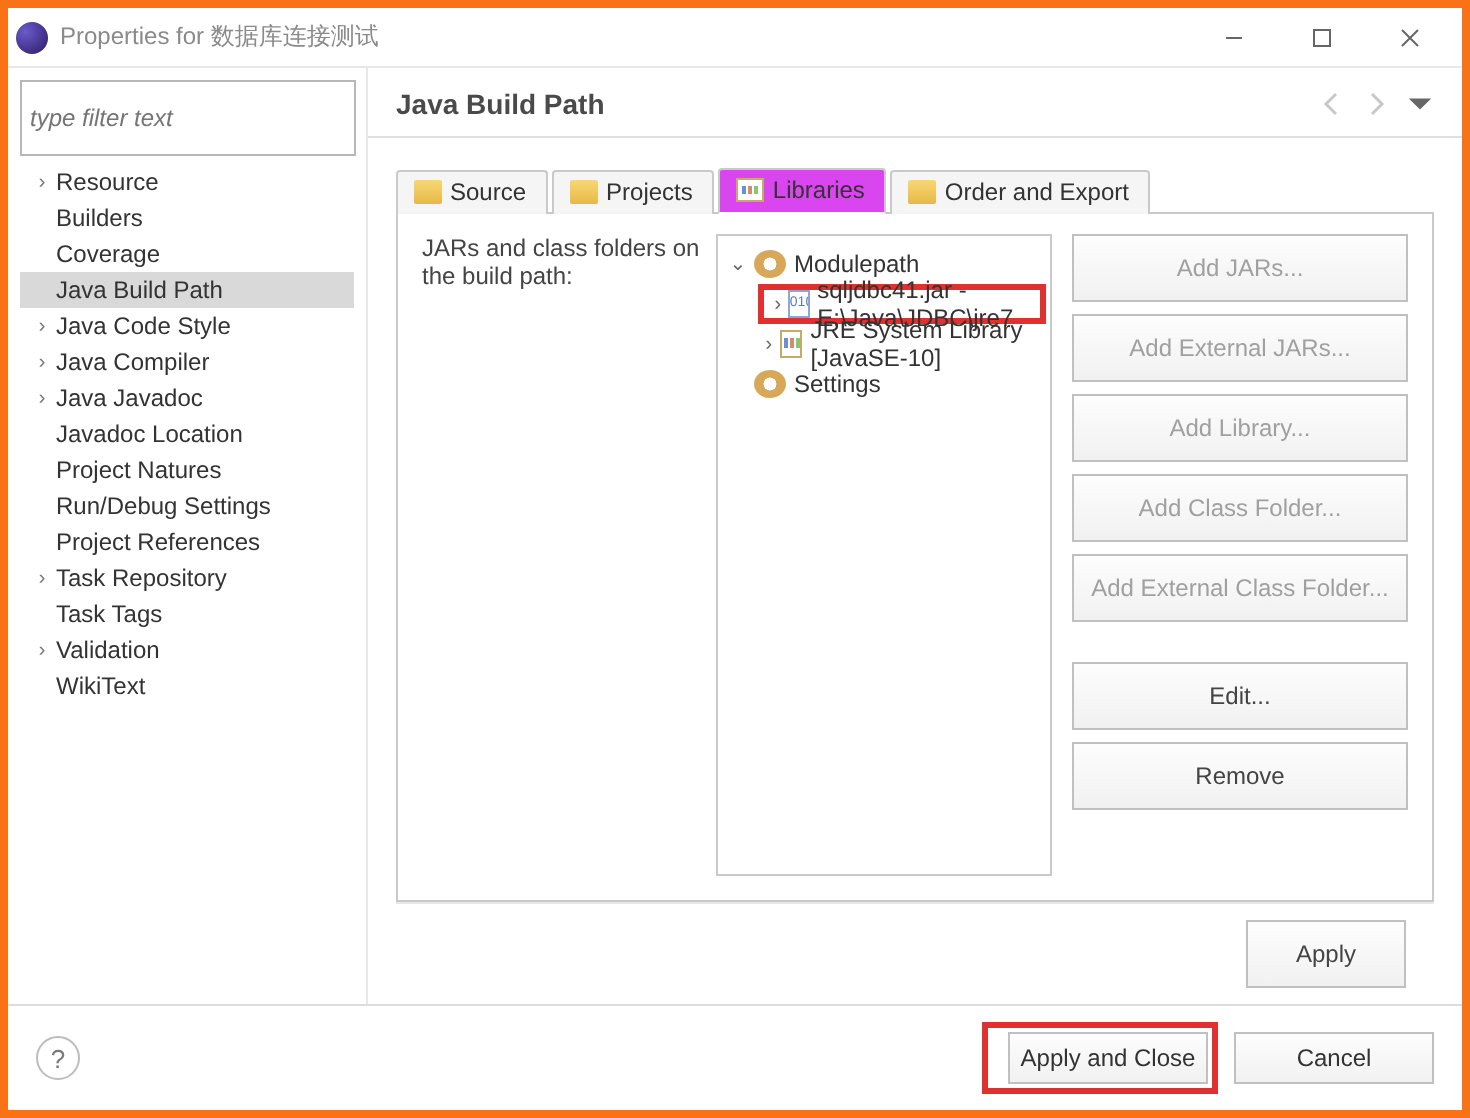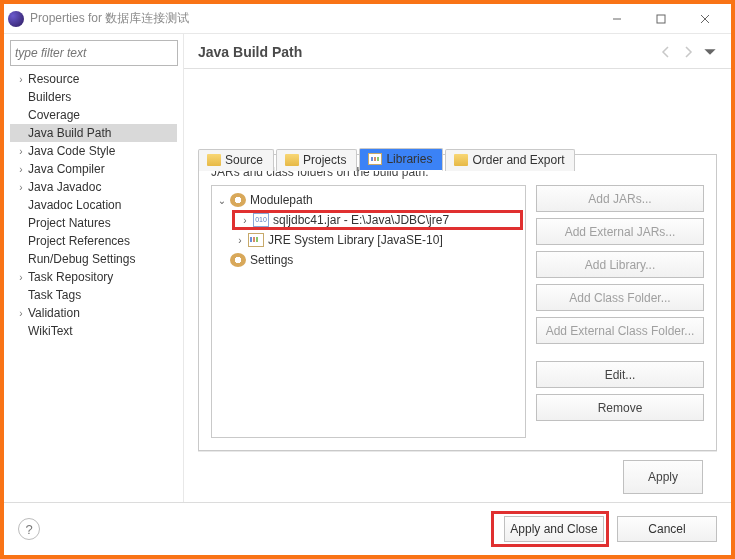--- a/index.html
+++ b/index.html
@@ -5,40 +5,40 @@
   * { box-sizing: border-box; font-family: "Segoe UI", Tahoma, sans-serif; font-size: 12px; }
   body { margin: 0; background: #fff; color: #333; }
   .window { width: 735px; height: 559px; border: 4px solid #f97316; display: flex; flex-direction: column; background: #fff; }
   .titlebar { height: 30px; display: flex; align-items: center; padding: 0 4px; border-bottom: 1px solid #e8e8e8; background: #fff; }
   .titlebar .eclipse-icon { width: 16px; height: 16px; margin-right: 6px; display: inline-block; background: radial-gradient(circle at 30% 30%, #6a5acd, #2c1a5e); border-radius: 50%; }
   .titlebar .title { color: #8a8a8a; flex: 1; }
   .titlebar .ctl { width: 44px; height: 28px; display: flex; align-items: center; justify-content: center; color: #555; }
   .titlebar .ctl svg { width: 10px; height: 10px; stroke: #666; stroke-width: 1; fill: none; }
   .body { flex: 1; display: flex; min-height: 0; }
   .sidebar { width: 180px; border-right: 1px solid #e8e8e8; padding: 6px; display: flex; flex-direction: column; }
-  .filter { width: 168px; height: 26px; border: 1px solid #b8b8b8; margin-bottom: 4px; padding: 2px 4px; color: #ef4444; font-style: italic; }
+  .filter { width: 168px; height: 38px; border: 1px solid #b8b8b8; margin-bottom: 4px; padding: 2px 4px; color: #ef4444; font-style: italic; }
   .tree { flex: 1; overflow: auto; }
   .tree .row { padding: 2px 0 2px 4px; display: flex; align-items: center; }
   .tree .row.sel { background: #d9d9d9; }
   .tree .twisty { width: 14px; color: #777; font-size: 10px; text-align: center; }
   .content { flex: 1; display: flex; flex-direction: column; min-width: 0; }
   .header { padding: 10px 14px 8px; border-bottom: 1px solid #e0e0e0; display: flex; align-items: center; }
   .header .htitle { font-size: 14px; font-weight: bold; color: #4a4a4a; flex: 1; }
   .header svg { width: 14px; height: 14px; margin-left: 8px; }
   .main { flex: 1; padding: 14px 14px 0 14px; display: flex; flex-direction: column; min-height: 0; }
   .tabs { display: flex; align-items: flex-end; border-bottom: 1px solid #c9c9c9; }
-  .tab { padding: 3px 10px 4px 8px; border: 1px solid #c9c9c9; border-bottom: none; margin-right: 2px; background: #f5f5f5; display: flex; align-items: center; border-radius: 2px 2px 0 0; position: relative; top: 17px; }
-  .tab.active { background: #3b82f6; border-bottom: 1px solid #fff; margin-top: 48px; }
+  .tab { padding: 3px 10px 4px 8px; border: 1px solid #c9c9c9; border-bottom: none; margin-right: 2px; background: #f5f5f5; display: flex; align-items: center; border-radius: 2px 2px 0 0; position: relative; top: 1px; }
+  .tab.active { background: #d946ef; border-bottom: 1px solid #fff; }
   .tab .ticon { width: 14px; height: 12px; margin-right: 4px; display: inline-block; }
   .ic-folder { background: linear-gradient(#f8d775,#e6b946); border-radius: 1px; }
   .ic-proj { background: linear-gradient(#f8d775,#e6b946); border-radius: 1px; }
   .ic-lib { background: #fff; border:1px solid #c7a96a; position: relative; }
   .ic-lib::after { content:""; position:absolute; left:2px; top:3px; width:2px; height:4px; background:#6a8fd8; box-shadow: 3px 0 #d88a6a, 6px 0 #8ac76a; }
   .ic-order { background: linear-gradient(#f8d775,#e6b946); border-radius: 1px; }
-  .tabbody { flex: 1; border: 1px solid #c9c9c9; border-top: none; display: flex; padding: 10px 12px 12px; flex-direction: column; min-height: 0; }
+  .tabbody { flex: 1; border: 1px solid #c9c9c9; border-top: none; display: flex; padding: 10px 12px 12px; flex-direction: row; min-height: 0; }
   .descr { margin-bottom: 6px; color: #444; }
   .split { flex: 1; display: flex; min-height: 0; }
   .jartree { flex: 1; border: 1px solid #c9c9c9; padding: 4px 2px; overflow: auto; }
   .jartree .jr { display: flex; align-items: center; height: 20px; }
   .jartree .tw { width: 16px; text-align: center; color: #666; font-size: 10px; }
   .jartree .ji { width: 16px; height: 14px; margin-right: 4px; display:inline-block; }
   .ji-mod { background: radial-gradient(circle at 50% 50%, #fff 30%, #d8a85a 31%); border-radius: 50%; }
   .ji-jar { background: #fff; border: 1px solid #8aa7d8; font-size: 7px; line-height: 12px; text-align: center; color: #5a7fc0; overflow:hidden; }
   .ji-jre { background: #fff; border: 1px solid #c7a96a; position: relative; }
   .ji-jre::after { content:""; position:absolute; left:1px; top:3px; width:2px; height:5px; background:#6a8fd8; box-shadow: 3px 0 #d88a6a, 6px 0 #8ac76a; }
@@ -113,25 +113,25 @@
           <div class="row">
             <span class="twisty"></span>
             <span>Javadoc Location</span>
           </div>
           <div class="row">
             <span class="twisty"></span>
             <span>Project Natures</span>
           </div>
           <div class="row">
             <span class="twisty"></span>
+            <span>Run/Debug Settings</span>
+          </div>
+          <div class="row">
+            <span class="twisty"></span>
             <span>Project References</span>
-          </div>
-          <div class="row">
-            <span class="twisty"></span>
-            <span>Run/Debug Settings</span>
           </div>
           <div class="row">
             <span class="twisty">›</span>
             <span>Task Repository</span>
           </div>
           <div class="row">
             <span class="twisty"></span>
             <span>Task Tags</span>
           </div>
           <div class="row">

